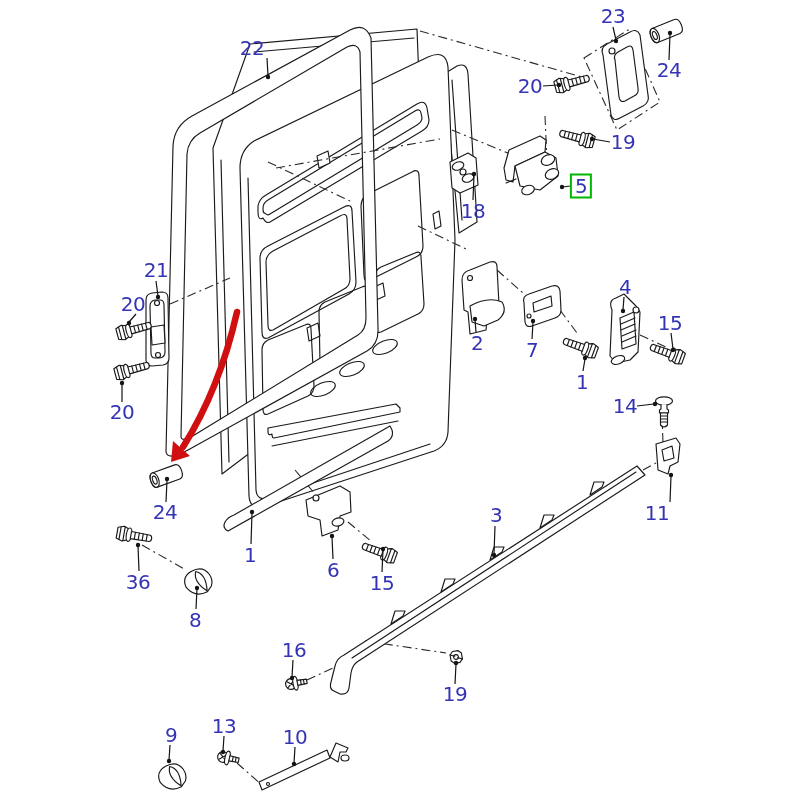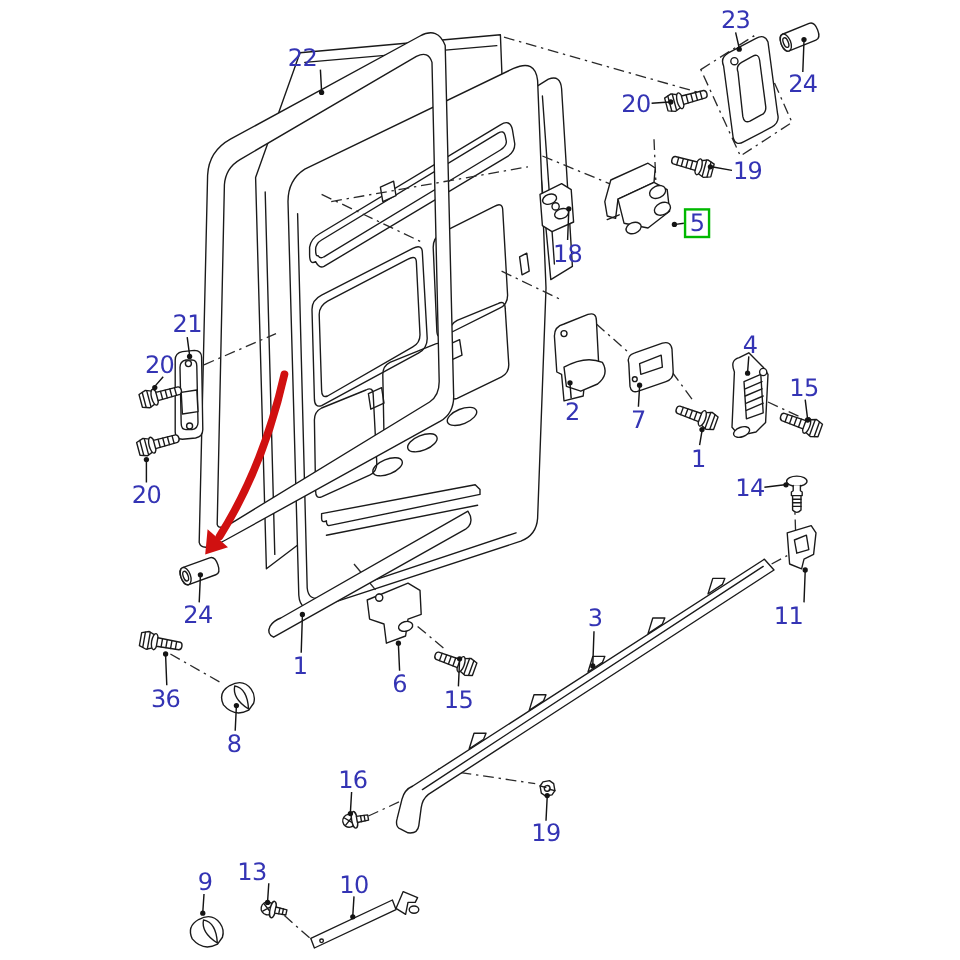--- a/index.html
+++ b/index.html
@@ -268,15 +268,15 @@
 <div class="callout" style="left:496px;top:515px">3</div>
 <div class="callout" style="left:455px;top:694px">19</div>
 <div class="callout" style="left:294px;top:650px">16</div>
 <div class="callout" style="left:165px;top:512px">24</div>
 <div class="callout" style="left:138px;top:582px">36</div>
 <div class="callout" style="left:195px;top:620px">8</div>
 <div class="callout" style="left:250px;top:555px">1</div>
 <div class="callout" style="left:333px;top:570px">6</div>
 <div class="callout" style="left:382px;top:583px">15</div>
 <div class="callout" style="left:171px;top:735px">9</div>
-<div class="callout" style="left:210px;top:726px">13</div>
+<div class="callout" style="left:224px;top:726px">13</div>
 <div class="callout" style="left:295px;top:737px">10</div>
 </div>
 
 </body></html>

